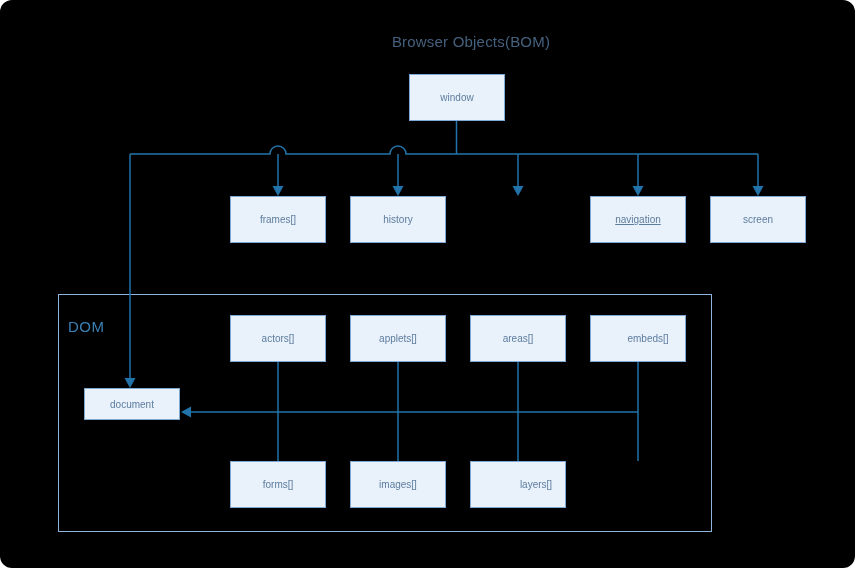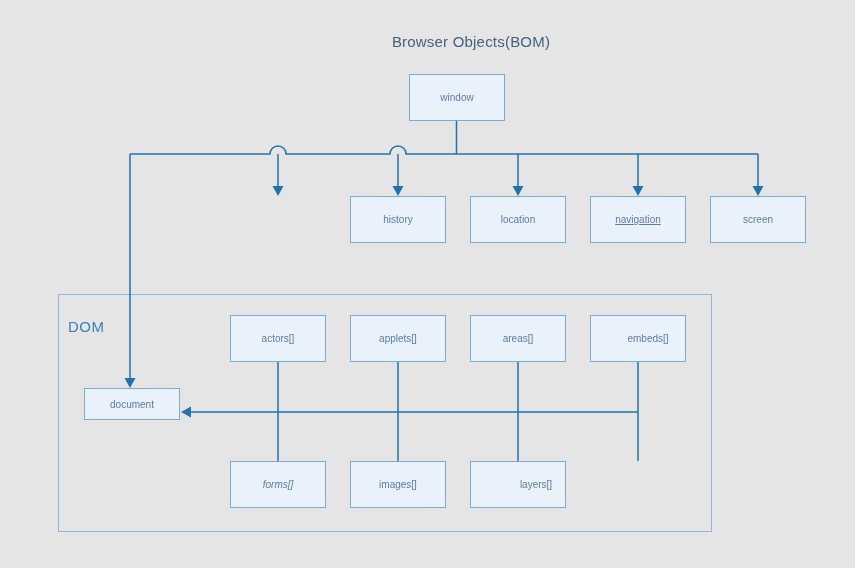--- a/index.html
+++ b/index.html
@@ -1,18 +1,19 @@
 <!DOCTYPE html>
 <html><head>
 <meta charset="utf-8">
 <style>
   html,body{margin:0;padding:0;background:#ffffff;}
   .canvas{
-    position:relative;width:855px;height:568px;background:#e5e5e5;overflow:hidden;
+    position:relative;width:855px;height:568px;background:#000000;overflow:hidden;
     font-family:"Liberation Sans","DejaVu Sans",sans-serif;
+    border-radius:12px;
   }
   .diagram-title{
     position:absolute;top:33px;left:471px;transform:translateX(-50%);
     font-size:15px;color:#46617e;white-space:nowrap;letter-spacing:0.2px;
   }
   .node{
     position:absolute;width:96px;height:47px;box-sizing:border-box;
     background:#e9f1fb;border:1px solid #7ea9d6;
     display:flex;align-items:center;justify-content:center;
     font-size:10px;color:#5d7d9e;white-space:nowrap;
@@ -34,46 +35,46 @@
     position:absolute;left:68px;top:318px;font-size:15px;color:#3b80b5;letter-spacing:0.5px;
   }
   
   .pos-actors{left:230px;top:315px;}
   .pos-applets{left:350px;top:315px;}
   .pos-areas{left:470px;top:315px;}
   .pos-embeds{left:590px;top:315px;padding-left:20px;}
   
   .pos-document{left:84px;top:388px;width:96px;height:32px;}
   
-  .pos-forms{left:230px;top:461px;font-style:italic;}
+  .pos-forms{left:230px;top:461px;}
   .pos-images{left:350px;top:461px;}
   .pos-layers{left:470px;top:461px;padding-left:36px;}
   .pos-links{left:590px;top:461px;}
   .connector-layer{
     position:absolute;left:0;top:0;width:855px;height:568px;pointer-events:none;
   }
   .connector-layer path{stroke:#2273aa;stroke-width:1.5;fill:none;}
   .connector-layer polygon{fill:#2273aa;stroke:none;}
 </style>
 </head>
 <body>
 
 <div class="canvas">
 
   <div class="diagram-title">Browser Objects(BOM)</div>
 
   <div class="node pos-window">
     <span>window</span>
   </div>
 
+  <div class="node pos-frames">
+    <span>frames[]</span>
+  </div>
   <div class="node pos-history">
     <span>history</span>
-  </div>
-  <div class="node pos-location">
-    <span>location</span>
   </div>
   <div class="node pos-navigation">
     <span>navigation</span>
   </div>
   <div class="node pos-screen">
     <span>screen</span>
   </div>
 
   <div class="dom-container"></div>
   <div class="dom-label">DOM</div>

